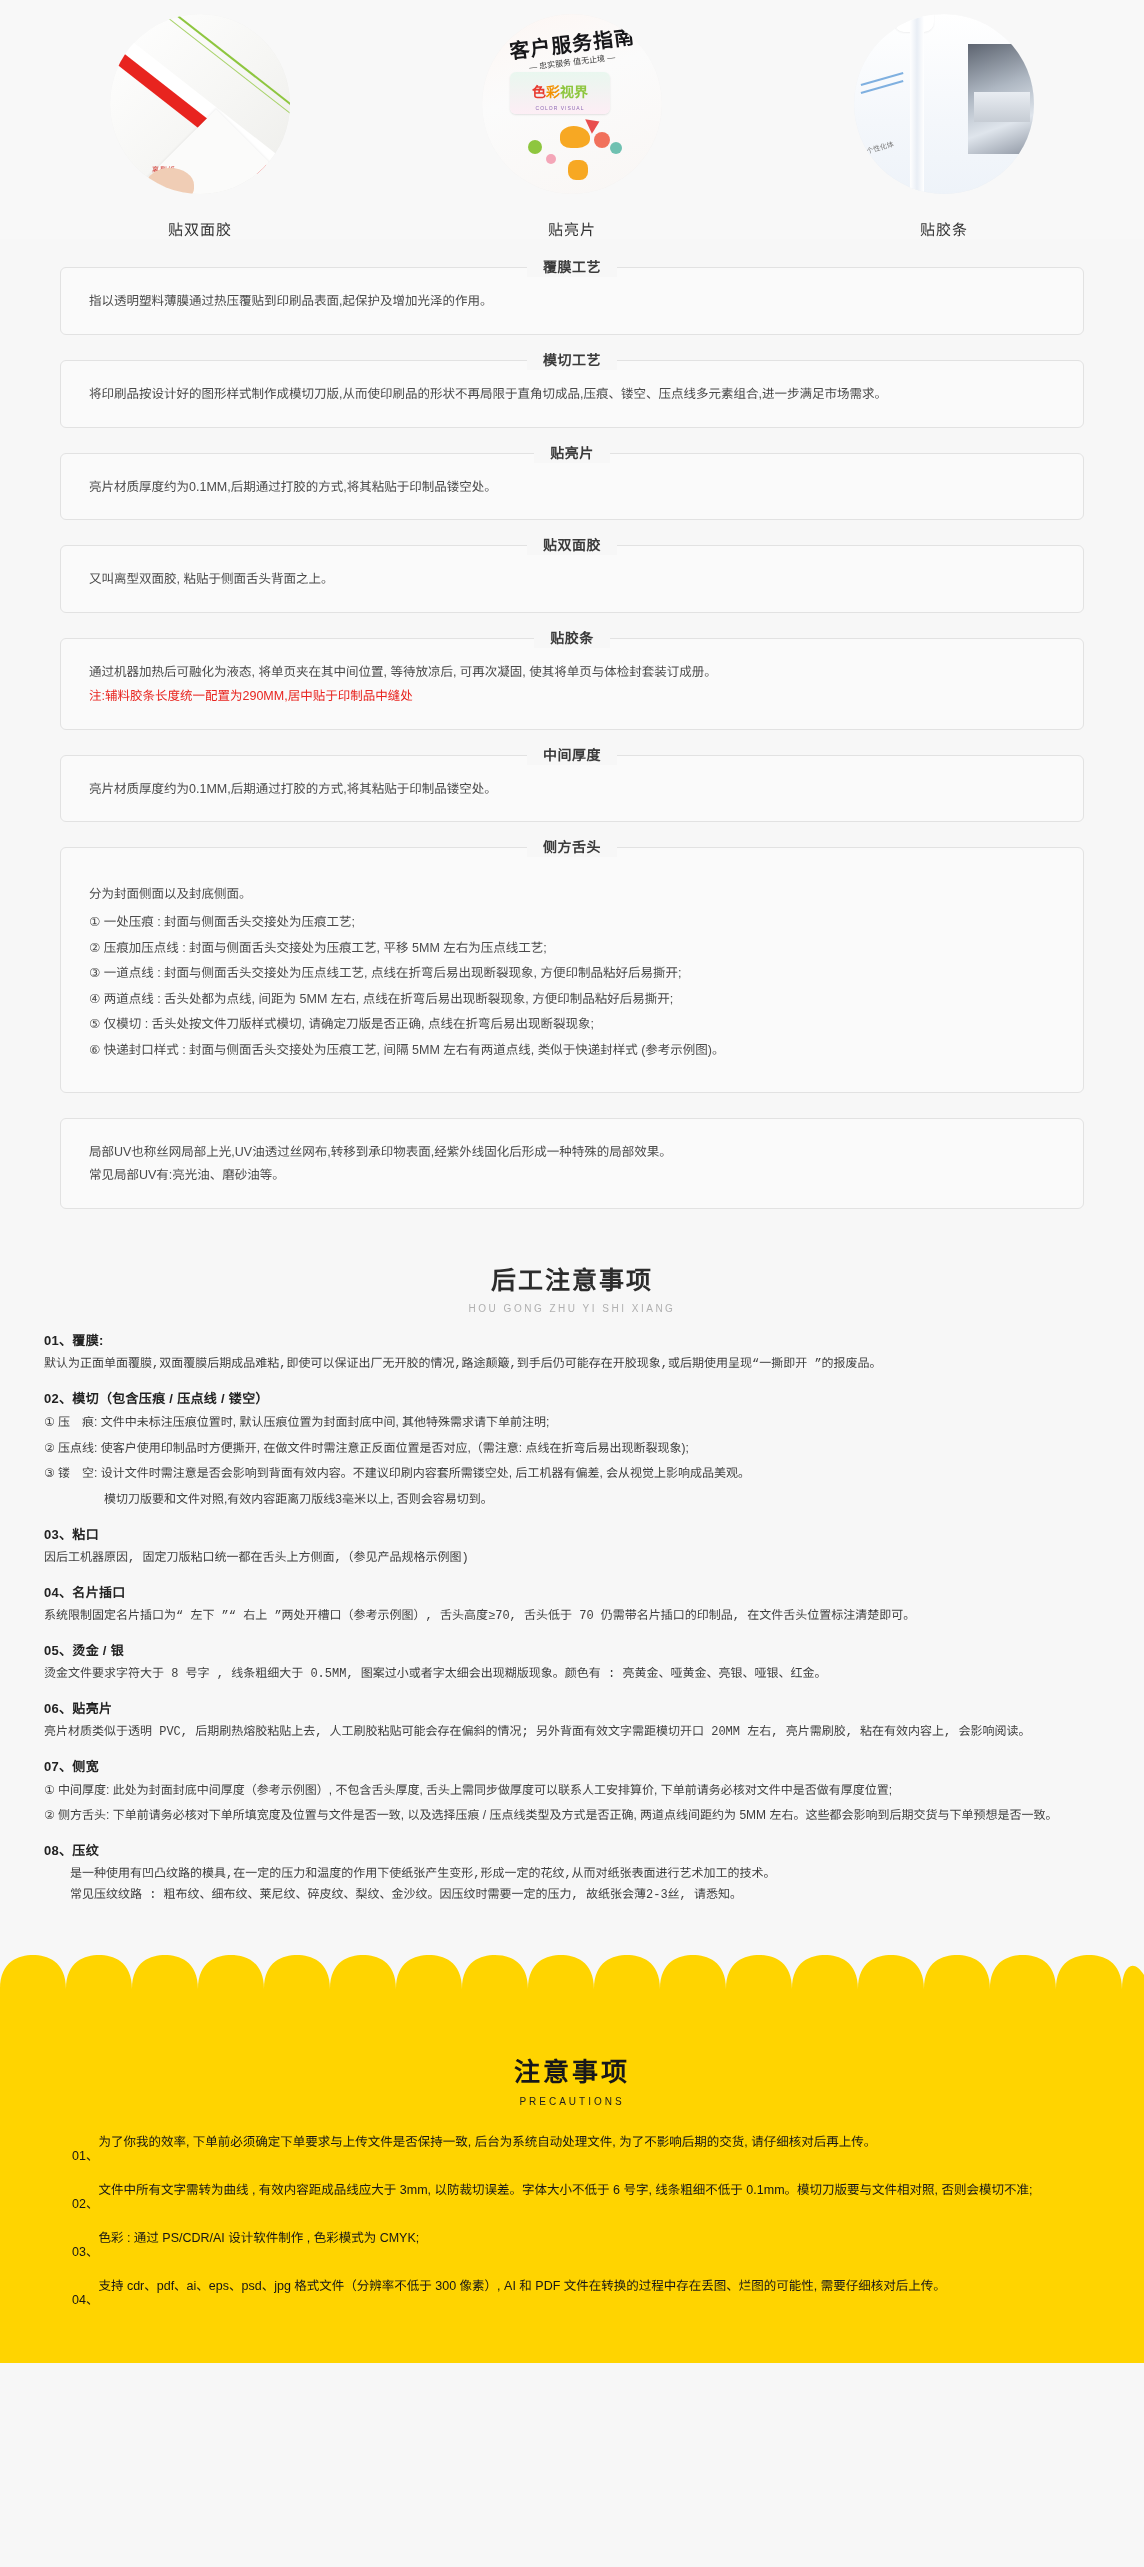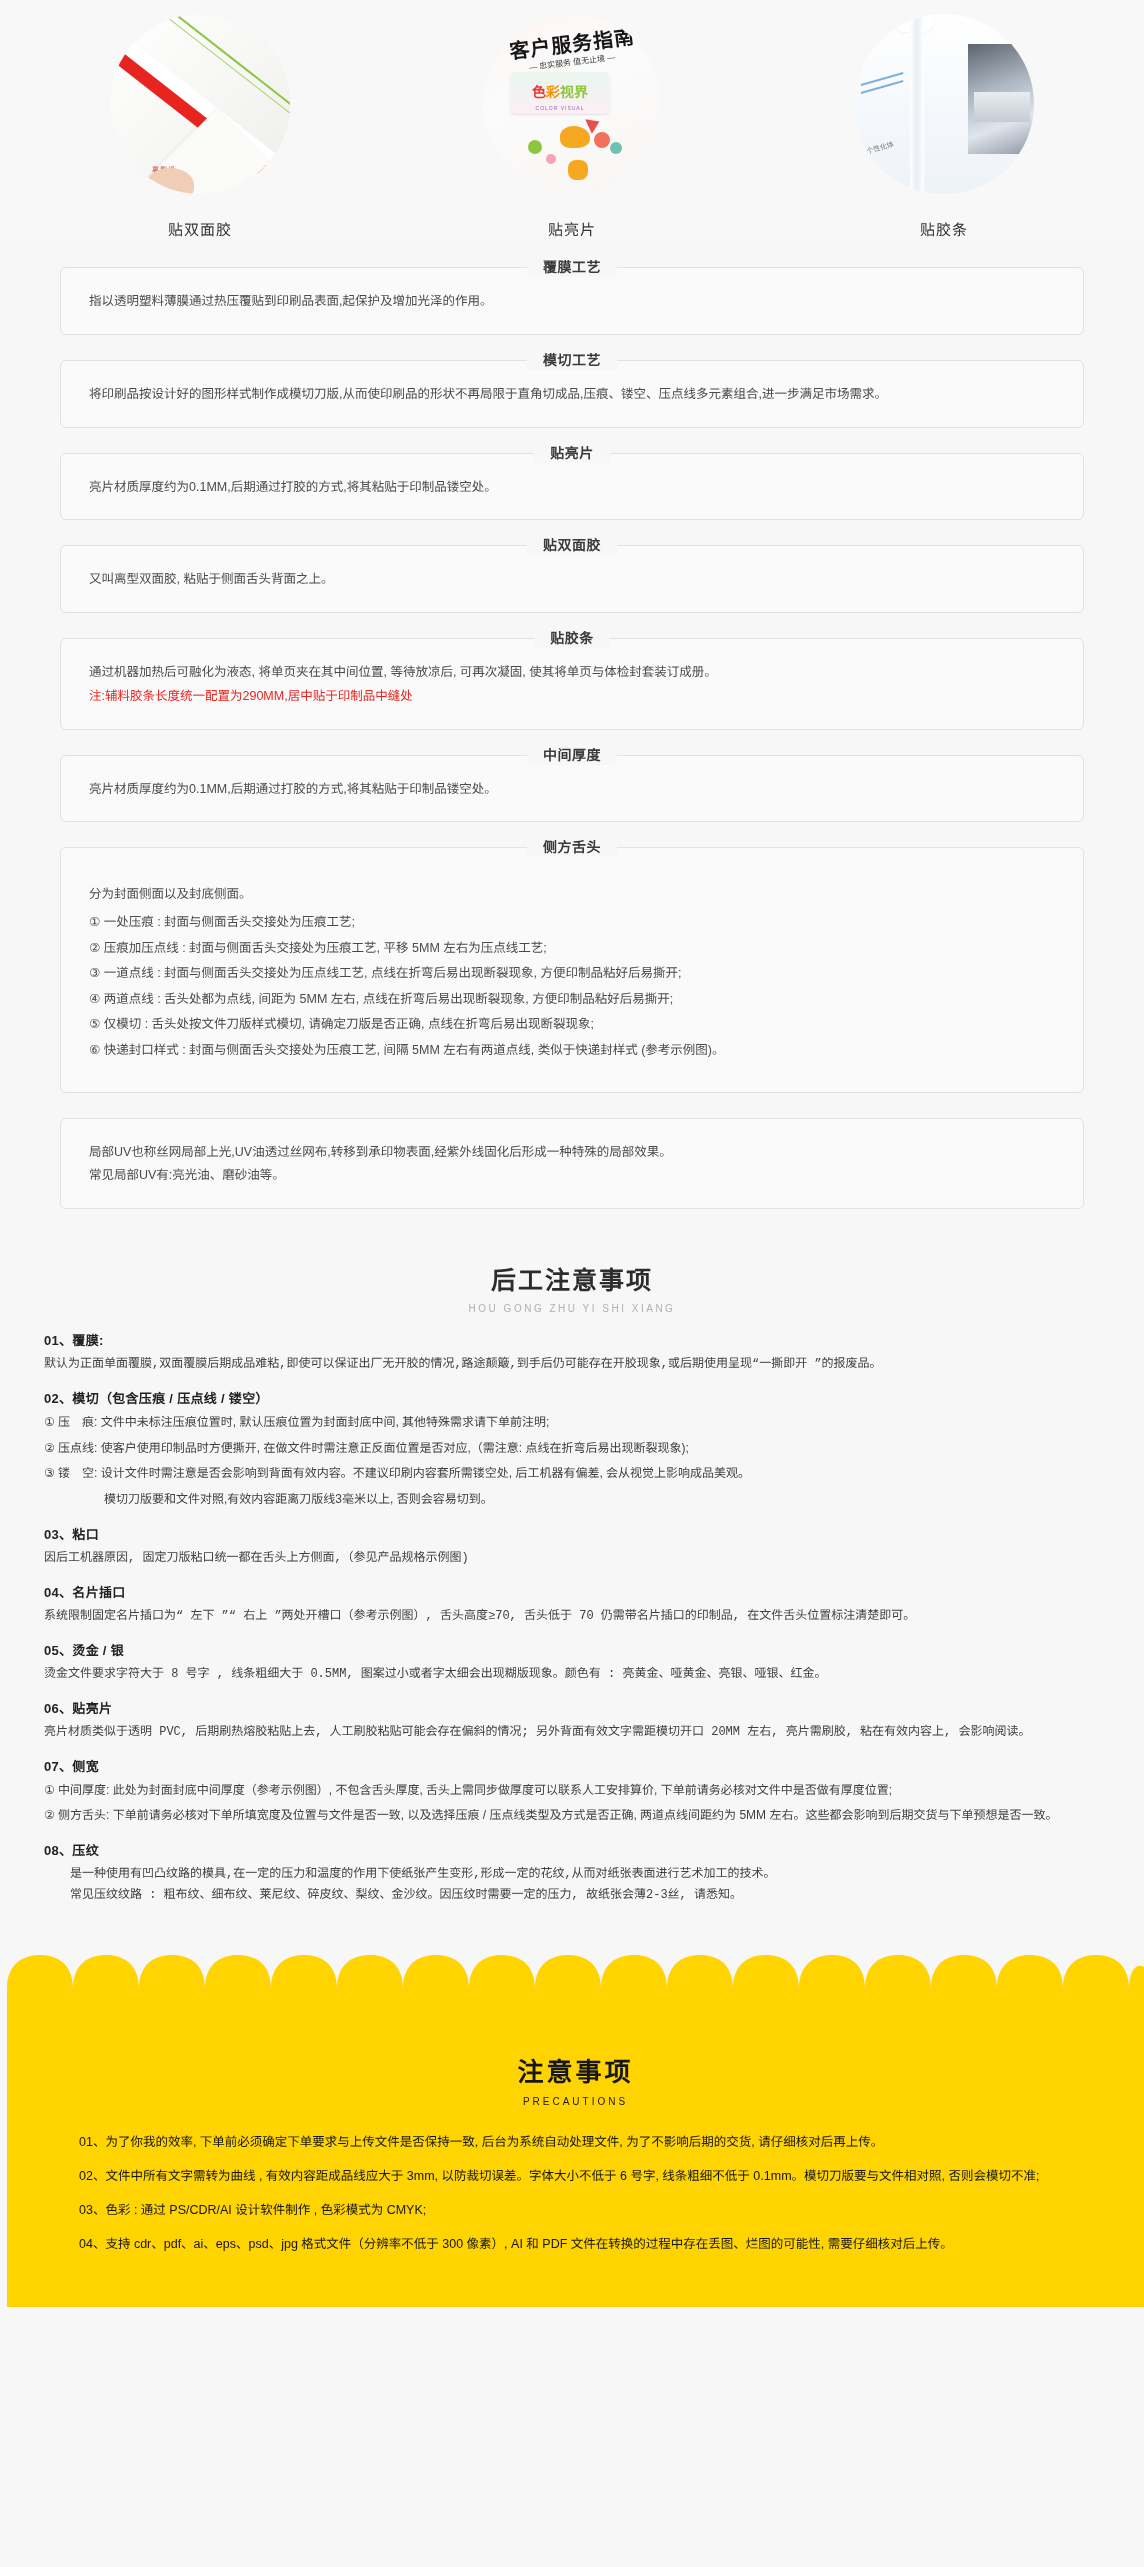--- a/index.html
+++ b/index.html
@@ -178,32 +178,32 @@
   
   .notes { padding: 12px 68px 26px 44px; }
   .note { margin-bottom: 13px; }
   .note-h { font-size: 13px; font-weight: bold; color: #222; margin-bottom: 5px; letter-spacing:.3px;}
   .note-p { font-size: 12px; line-height: 1.75; color: #3f3f3f; font-family: Liberation Mono, monospace; }
   .note-sub { font-size: 12px; line-height: 1.8; color: #3f3f3f; margin-bottom: 4px; }
   .note-indent { padding-left: 26px; }
   .note-hang { padding-left: 60px; }
 
   
-  .yellow-wrap { position: relative; margin-top: 10px; padding-left: 7px; }
+  .yellow-wrap { position: relative; margin-top: 10px; }
   .scallop { display:block; width:1144px; height:68px; }
   .yellow { background: #ffd400; padding: 30px 0 40px 0; margin-top:-2px; }
   .y-head { text-align:center; }
   .y-head .cn { font-size: 26px; font-weight: bold; color: #17171a; letter-spacing: 3px; }
   .y-head .en { font-size: 10px; color: #1d1d1d; letter-spacing: 3px; margin-top: 8px; }
   .y-list { padding: 24px 72px 0 72px; }
   .y-item {
     display:flex; font-size: 12.5px; line-height: 1.85; color: #161616;
     margin-bottom: 11px;
   }
-  .y-num { flex: 0 0 auto; white-space: nowrap; }
+  .y-num { flex: 0 0 auto; white-space: nowrap; margin-top: 14px; }
   .y-txt { flex: 1 1 auto; }
 </style>
 </head>
 <body>
 
 <div class="page">
 
   <div class="hero">
 
     <div class="hero-item">

